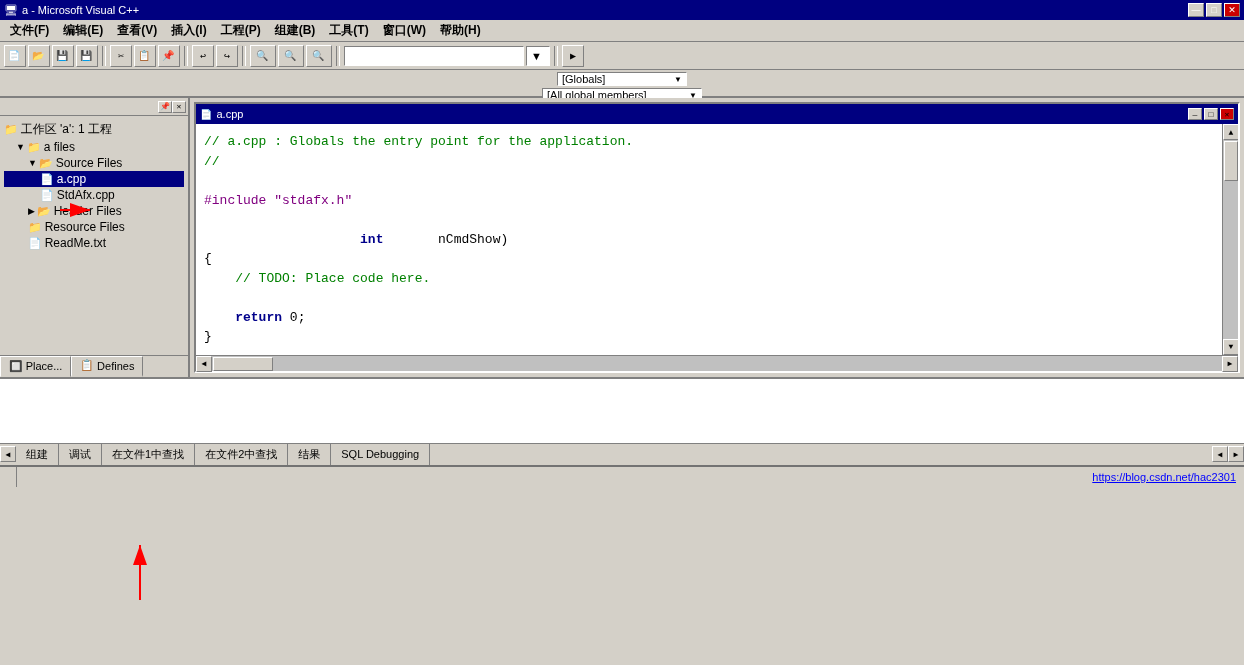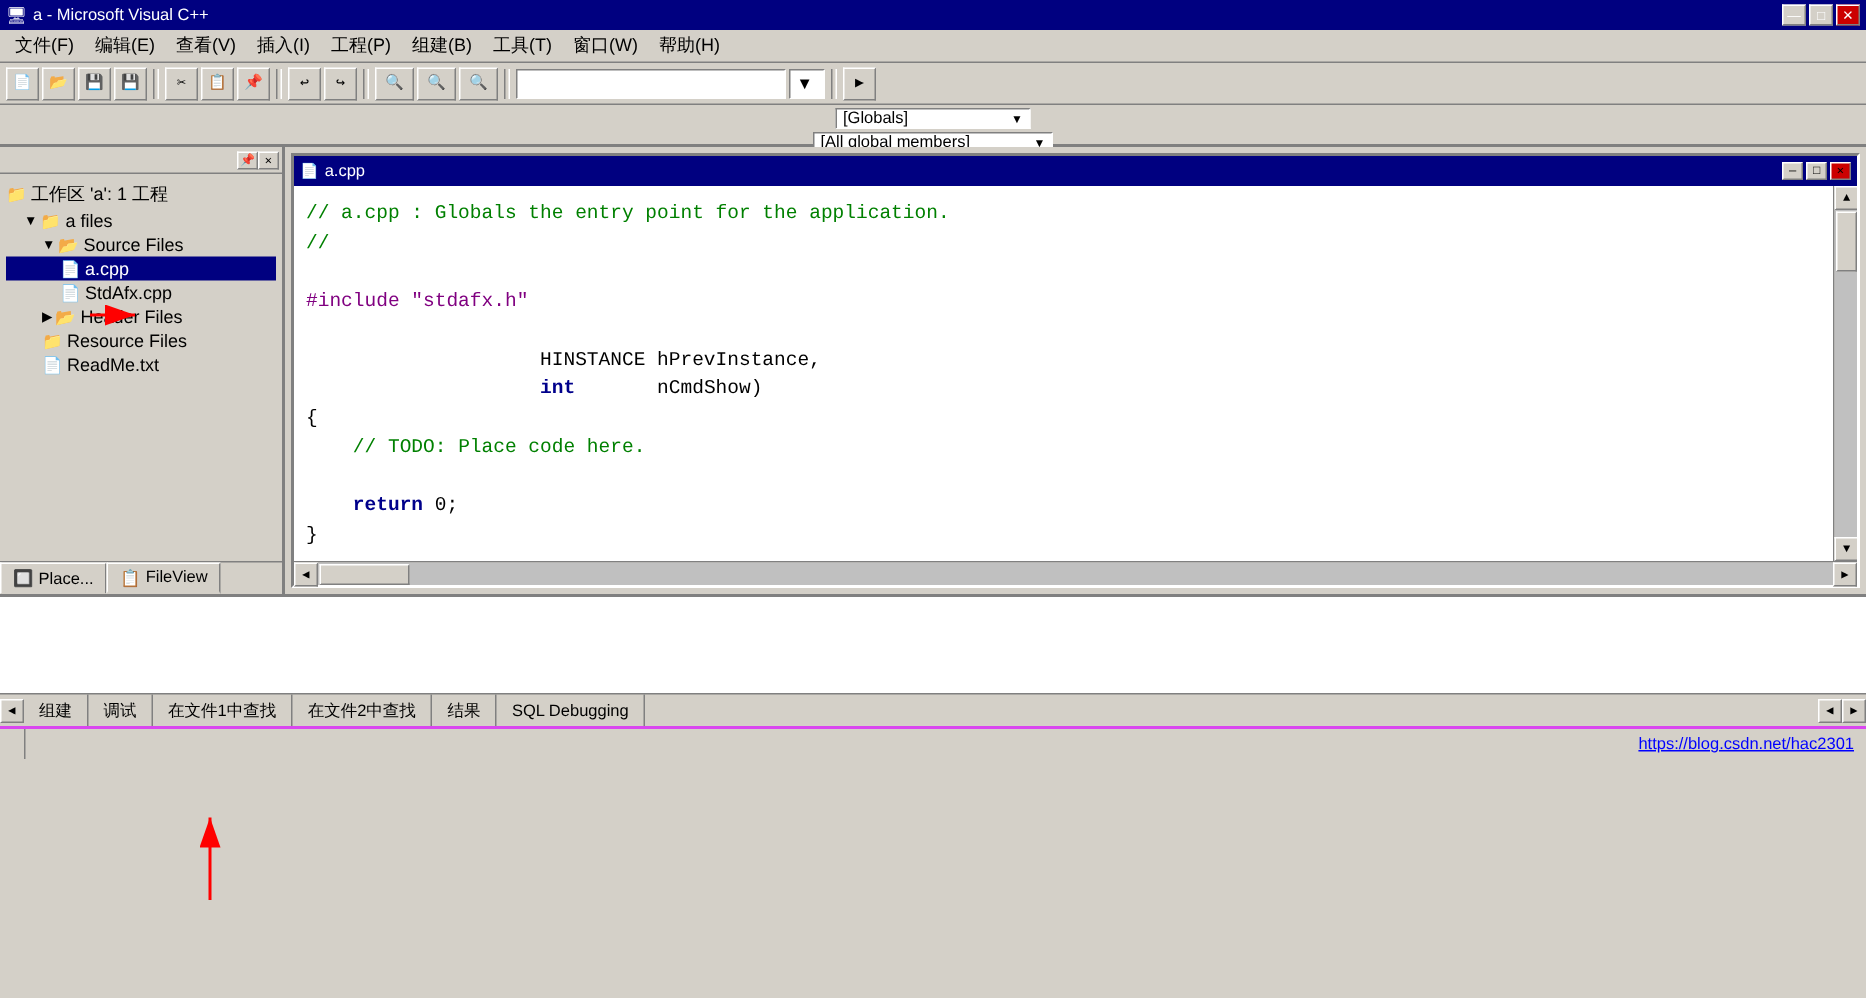--- a/index.html
+++ b/index.html
@@ -44,20 +44,21 @@
       align-items: center;
       padding: 0 4px;
       border-bottom: 1px solid #808080;
       font-family: 'Microsoft Sans Serif', sans-serif;
       font-size: 12px;
       gap: 2px;
     }
     .menu-item {
       padding: 2px 6px;
       cursor: pointer;
+      font-weight: bold;
     }
 
     
     .toolbar {
       background: #d4d0c8;
       height: 28px;
       display: flex;
       align-items: center;
       padding: 2px 4px;
       border-bottom: 1px solid #808080;
@@ -307,21 +308,21 @@
     .bottom-scrollbar {
       display: flex;
       margin-left: auto;
       align-items: center;
     }
 
     
     .status-bar {
       height: 22px;
       background: #d4d0c8;
-      border-top: 2px solid #d946ef;
+      border-top: 2px solid #737373;
       display: flex;
       align-items: center;
       font-size: 11px;
       font-family: 'Microsoft Sans Serif', sans-serif;
       text-align: center;
     }
     .status-item {
       padding: 0 8px;
       border-right: 1px solid #808080;
       height: 100%;
@@ -473,21 +474,21 @@
         <span>ReadMe.txt</span>
       </div>
     </div>
     <div class="panel-tabs">
       <div class="panel-tab">
         <span>🔲</span>
         <span>Place...</span>
       </div>
       <div class="panel-tab active" style="border-bottom:2px solid #d4d0c8;">
         <span>📋</span>
-        <span>FileView</span>
+        <span>Defines</span>
       </div>
     </div>
   </div>
 
   <div class="code-area">
     <div class="code-window">
       <div class="code-titlebar">
         <div class="code-title">
           <span class="code-title-icon">📄</span>
           <span>a.cpp</span>
@@ -498,21 +499,20 @@
           <div class="code-title-btn close">✕</div>
         </div>
       </div>
       <div class="code-content">
         <div class="code-editor">
           <div><span class="comment">// a.cpp : Globals the entry point for the application.</span></div>
           <div><span class="comment">//</span></div>
           <div>&nbsp;</div>
           <div><span class="preproc">#include "stdafx.h"</span></div>
           <div>&nbsp;</div>
-          <div>&nbsp;&nbsp;&nbsp;&nbsp;&nbsp;&nbsp;&nbsp;&nbsp;&nbsp;&nbsp;&nbsp;&nbsp;&nbsp;&nbsp;&nbsp;&nbsp;&nbsp;&nbsp;&nbsp;&nbsp;HINSTANCE hPrevInstance,</div>
           <div>&nbsp;&nbsp;&nbsp;&nbsp;&nbsp;&nbsp;&nbsp;&nbsp;&nbsp;&nbsp;&nbsp;&nbsp;&nbsp;&nbsp;&nbsp;&nbsp;&nbsp;&nbsp;&nbsp;&nbsp;<span class="kw">int</span>&nbsp;&nbsp;&nbsp;&nbsp;&nbsp;&nbsp; nCmdShow)</div>
           <div>{</div>
           <div>&nbsp;&nbsp;&nbsp;&nbsp;<span class="comment">// TODO: Place code here.</span></div>
           <div>&nbsp;</div>
           <div>&nbsp;&nbsp;&nbsp;&nbsp;<span class="kw">return</span> 0;</div>
           <div>}</div>
         </div>
         <div class="code-scrollbar-v">
           <div class="scrollbar-btn">▲</div>
           <div class="scrollbar-track">

